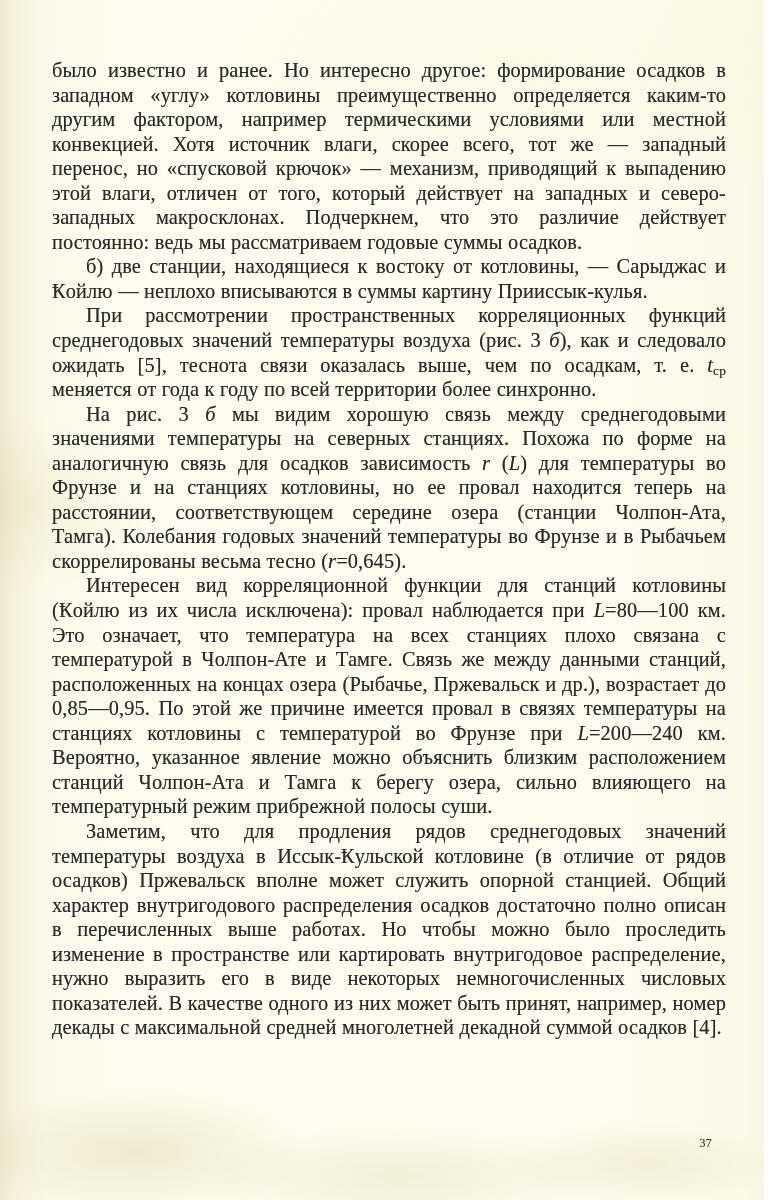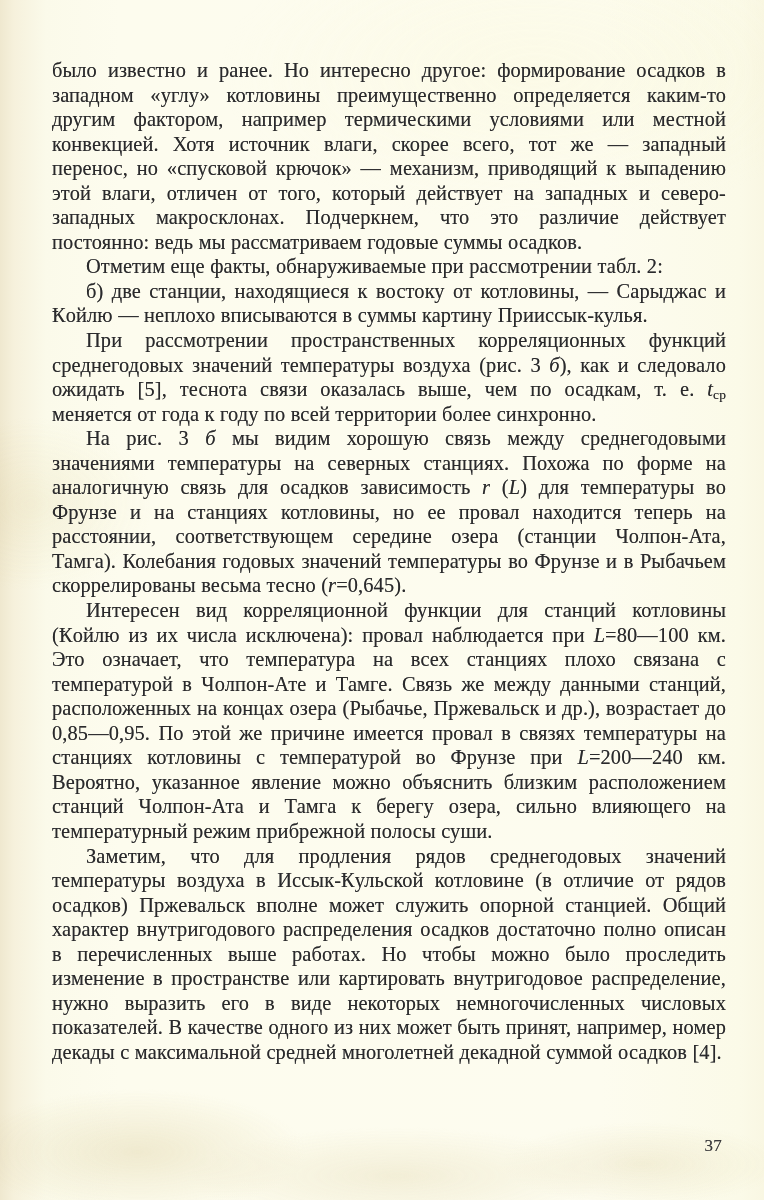--- a/index.html
+++ b/index.html
@@ -73,38 +73,37 @@
   i, .it { font-style: italic; }
 
   sub {
     font-size: .66em;
     line-height: 0;
     vertical-align: -.22em;
   }
 
   .folio {
     position: absolute;
-    right: 42px;
+    right: 52px;
     top: 1136px;
-    font-size: 17px;
+    font-size: 12px;
     color: #3a3a3c;
     letter-spacing: .3px;
   }
 </style>
 </head>
 <body>
 
 <div class="page">
 
   <div class="scan-noise"></div>
 
   <div class="textblock">
 
     <p class="para noindent">было известно и ранее. Но интересно другое: формирование осадков в западном «углу» котловины преимущественно определяется каким-то другим фактором, например термическими условиями или местной конвекцией. Хотя источник влаги, скорее всего, тот же — западный перенос, но «спусковой крючок» — механизм, приводящий к выпадению этой влаги, отличен от того, который действует на западных и северо-западных макросклонах. Подчеркнем, что это различие действует постоянно: ведь мы рассматриваем годовые суммы осадков.</p>
-    <p class="para">Отметим еще факты, обнаруживаемые при рассмотрении табл. 2:</p>
     <p class="para">б) две станции, находящиеся к востоку от котловины, — Сарыджас и Ҟойлю — неплохо вписываются в суммы картину Прииссык-кулья.</p>
     <p class="para">При рассмотрении пространственных корреляционных функций среднегодовых значений температуры воздуха (рис. 3 <i>б</i>), как и следовало ожидать [5], теснота связи оказалась выше, чем по осадкам, т. е. <i>t</i><sub>ср</sub> меняется от года к году по всей территории более синхронно.</p>
     <p class="para">На рис. 3 <i>б</i> мы видим хорошую связь между среднегодовыми значениями температуры на северных станциях. Похожа по форме на аналогичную связь для осадков зависимость <i>r</i> (<i>L</i>) для температуры во Фрунзе и на станциях котловины, но ее провал находится теперь на расстоянии, соответствующем середине озера (станции Чолпон-Ата, Тамга). Колебания годовых значений температуры во Фрунзе и в Рыбачьем скоррелированы весьма тесно (<i>r</i>=0,645).</p>
     <p class="para">Интересен вид корреляционной функции для станций котловины (Ҟойлю из их числа исключена): провал наблюдается при <i>L</i>=80—100 км. Это означает, что температура на всех станциях плохо связана с температурой в Чолпон-Ате и Тамге. Связь же между данными станций, расположенных на концах озера (Рыбачье, Пржевальск и др.), возрастает до 0,85—0,95. По этой же причине имеется провал в связях температуры на станциях котловины с температурой во Фрунзе при <i>L</i>=200—240 км. Вероятно, указанное явление можно объяснить близким расположением станций Чолпон-Ата и Тамга к берегу озера, сильно влияющего на температурный режим прибрежной полосы суши.</p>
     <p class="para">Заметим, что для продления рядов среднегодовых значений температуры воздуха в Иссык-Ҟульской котловине (в отличие от рядов осадков) Пржевальск вполне может служить опорной станцией. Общий характер внутригодового распределения осадков достаточно полно описан в перечисленных выше работах. Но чтобы можно было проследить изменение в пространстве или картировать внутригодовое распределение, нужно выразить его в виде некоторых немногочисленных числовых показателей. В качестве одного из них может быть принят, например, номер декады с максимальной средней многолетней декадной суммой осадков [4].</p>
 
   </div>
 
   <div class="folio">37</div>
 

